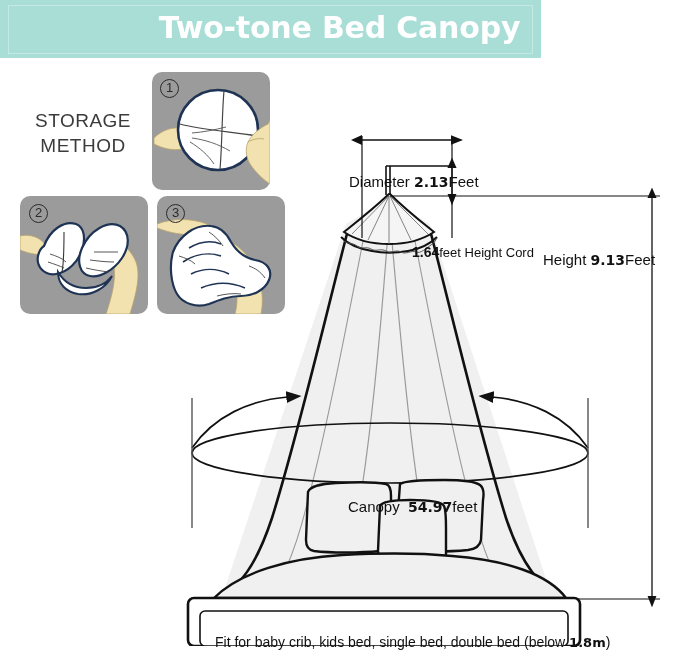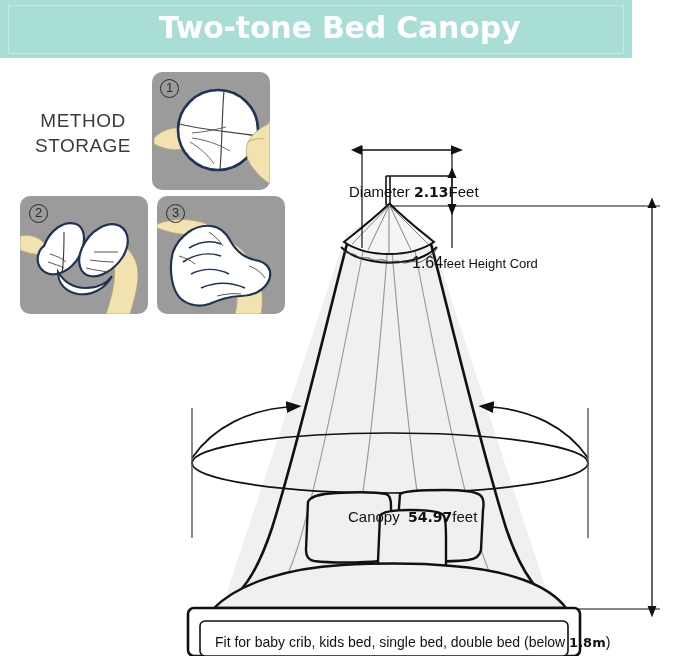--- a/index.html
+++ b/index.html
@@ -14,21 +14,21 @@
     overflow: hidden;
     font-family: "Liberation Sans", sans-serif;
     color: #1a1a1a;
   }
 
   
   #header-banner {
     position: absolute;
     left: 0;
     top: 0;
-    width: 632px;
+    width: 541px;
     height: 58px;
     background: #a9ded6;
     box-sizing: border-box;
   }
   #header-banner .inner-edge {
     position: absolute;
     left: 8px;
     top: 5px;
     right: 8px;
     bottom: 4px;
@@ -88,41 +88,41 @@
   #panel-2 { left: 20px;  top: 196px; width: 128px; height: 118px; }
   #panel-3 { left: 157px; top: 196px; width: 128px; height: 118px; }
   #panel-1 .panel-num { left: 8px;  top: 7px; }
   #panel-2 .panel-num { left: 9px;  top: 8px; }
   #panel-3 .panel-num { left: 9px;  top: 8px; }
 
   
   #diagram {
     position: absolute;
     left: 0;
-    top: 58px;
+    top: 48px;
     width: 646px;
     height: 598px;
   }
   #diagram svg { display: block; }
 
   .dim-text {
     position: absolute;
     font-size: 15px;
     color: #111;
     white-space: nowrap;
     font-family: "Liberation Sans", sans-serif;
   }
   .dim-text .num {
     font-weight: bold;
     font-size: 14px;
     font-family: "DejaVu Sans", sans-serif;
   }
   #diameter-label { left: 349px; top: 125px; }
   #ribbon-label   { left: 412px; top: 196px; font-size: 13px; }
-  #ribbon-label .num { font-size: 16px; font-weight: normal; font-family: "Liberation Sans", sans-serif; }
+  #ribbon-label .num { font-size: 14px; font-weight: bold; font-family: "Liberation Sans", sans-serif; }
   #height-label   { left: 543px; top: 203px; }
   #circum-label   { left: 348px; top: 450px; }
   #bed-caption {
     position: absolute;
     left: 215px;
     top: 634px;
     font-size: 14px;
     color: #111;
     white-space: nowrap;
     font-family: "Liberation Sans", sans-serif;
@@ -136,22 +136,22 @@
 </style>
 </head>
 <body>
 
 <div id="header-banner">
   <div class="inner-edge"></div>
   <div id="header-title">Two-tone Bed Canopy</div>
 </div>
 
 <div id="storage-label">
+  <div>STORAGE</div>
   <div>METHOD</div>
-  <div>STORAGE</div>
 </div>
 
 <div class="storage-panel" id="panel-1">
   <svg width="118" height="118" viewBox="0 0 118 118">
 
     <path d="M2 66 C10 58,20 55,30 56 C38 57,44 60,46 64 C44 70,38 75,30 77 C20 79,10 76,2 72 Z" fill="#f2e2b0" stroke="#b9a46f" stroke-width="0.8"></path>
     <path d="M30 56 C36 54,42 56,45 60" fill="none" stroke="#b9a46f" stroke-width="0.8"></path>
 
     <circle cx="66" cy="58" r="40" fill="#ffffff" stroke="#1f3354" stroke-width="2.6"></circle>
 
@@ -313,20 +313,24 @@
   <div class="dim-text" id="diameter-label">
     <span>Diameter</span>
     <span class="num">2.13</span><span>Feet</span>
   </div>
 
   <div class="dim-text" id="ribbon-label">
     <span class="num">1.64</span><span>feet</span>
     <span>Height Cord</span>
   </div>
 
+  <div class="dim-text" id="height-label">
+    <span>Height</span>
+    <span class="num">9.13</span><span>Feet</span>
+  </div>
 
   <div class="dim-text" id="circum-label">
     <span>Canopy</span>&nbsp;
     <span class="num">54.97</span><span>feet</span>
   </div>
 </div>
 
 <div id="bed-caption">
   <span>Fit for baby crib, kids bed, single bed, double bed (below</span>
   <span class="num">1.8m</span><span>)</span>

